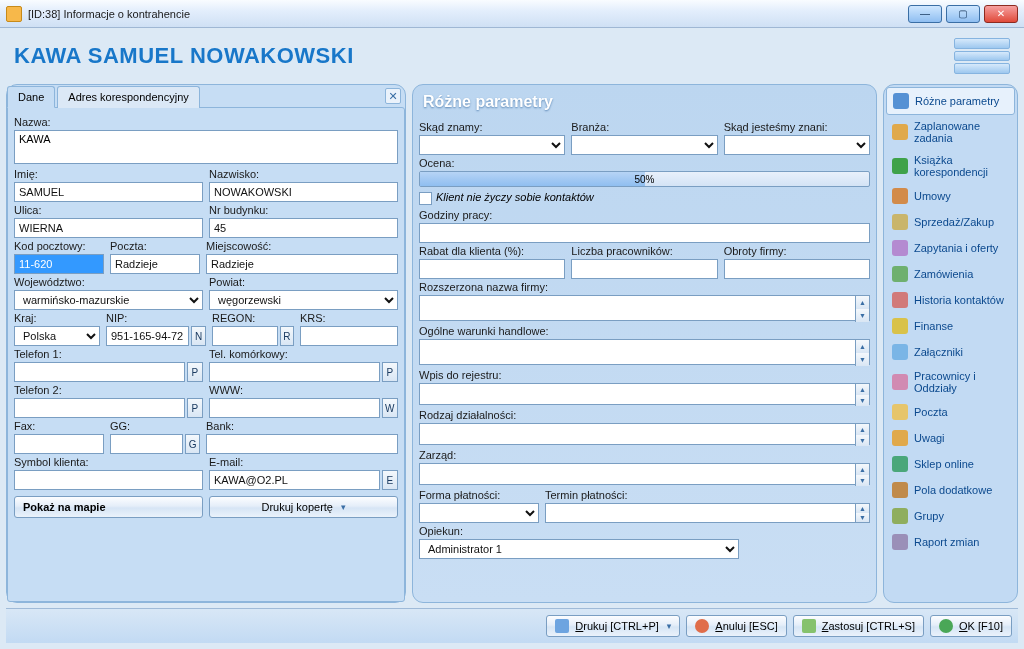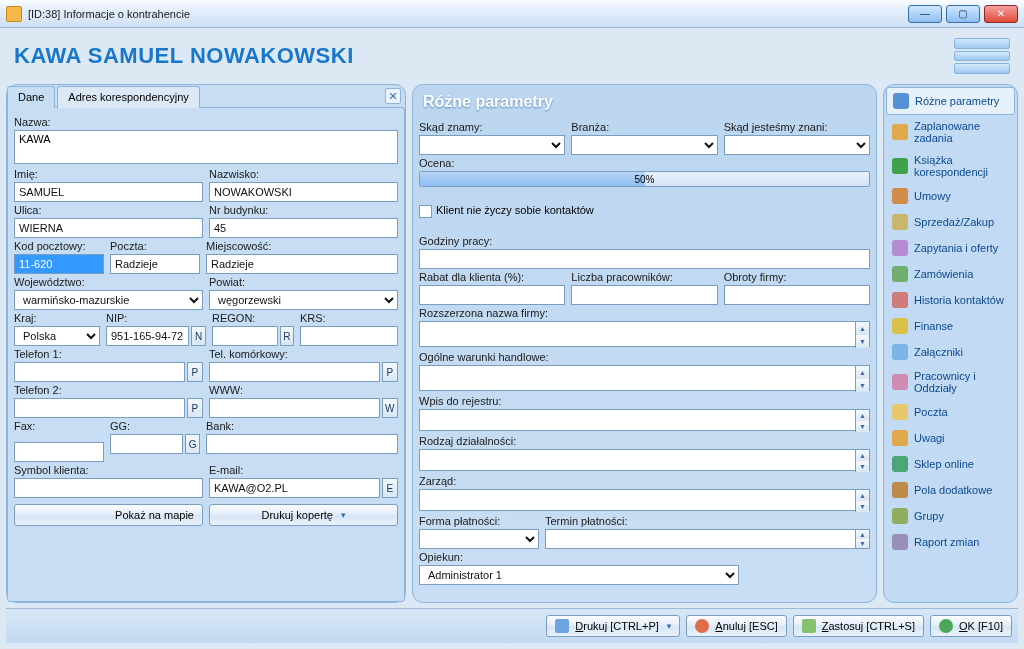--- a/index.html
+++ b/index.html
@@ -206,21 +206,21 @@
           <div class="col" style="flex:1;">
             <label class="fl">WWW:</label>
             <div class="row" style="gap:2px;">
                 <input type="text" style="">
                 <div class="minibtn">W</div>
               </div>
           </div>
         </div>
 
         <div class="row">
-          <div class="col" style="width:90px;gap:8px;">
+          <div class="col" style="width:90px;">
             <label class="fl">Fax:</label>
             <input type="text" style="">
           </div>
           <div class="col" style="width:90px;">
             <label class="fl">GG:</label>
             <div class="row" style="gap:2px;">
                 <input type="text" style="">
                 <div class="minibtn">G</div>
               </div>
           </div>
@@ -238,21 +238,21 @@
           <div class="col" style="flex:1;">
             <label class="fl">E-mail:</label>
             <div class="row" style="gap:2px;">
                 <input type="text" value="KAWA@O2.PL" style="">
                 <div class="minibtn">E</div>
               </div>
           </div>
         </div>
 
         <div class="row" style="margin-top:6px;">
-          <div class="btn" style="flex:1;justify-content:flex-end;">
+          <div class="btn" style="flex:1;justify-content:flex-start;font-weight:bold;">
               <span>Pokaż na mapie</span>
             </div>
           <div class="btn" style="flex:1;justify-content:center;">
               <span>Drukuj kopertę</span>
               <span class="caret">▾</span>
             </div>
         </div>
       </div>
     </div>
 
@@ -273,21 +273,21 @@
             <select><option></option></select>
           </div>
       </div>
 
       <label class="fl">Ocena:</label>
       <div class="progress">
         <div class="bar" style="width:50%;"></div>
         <span class="pct">50%</span>
       </div>
 
-      <div style="margin:17px 0;"><span class="chk"></span><span>Klient nie życzy sobie kontaktów</span></div>
+      <div style="margin:4px 0;font-style:italic;"><span class="chk"></span><span>Klient nie życzy sobie kontaktów</span></div>
 
       <label class="fl">Godziny pracy:</label>
       <input type="text" style="">
 
       <div class="row">
         <div class="col" style="flex:1;">
             <label class="fl">Rabat dla klienta (%):</label>
             <input type="text" style="">
           </div>
         <div class="col" style="flex:1;justify-content:center;">

